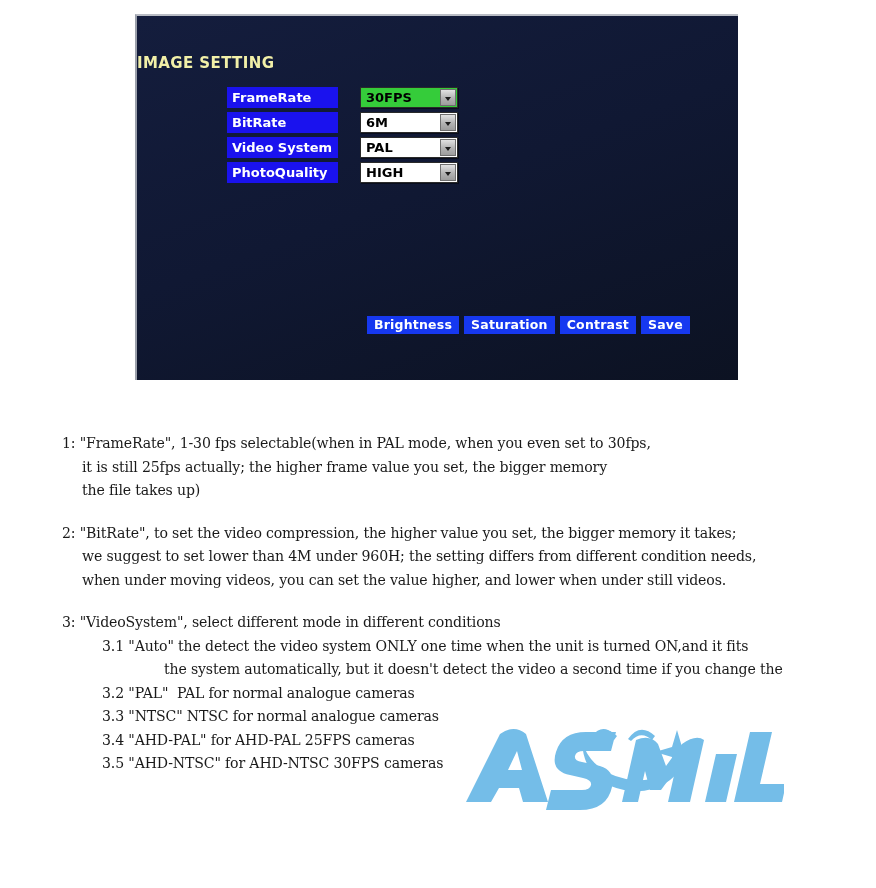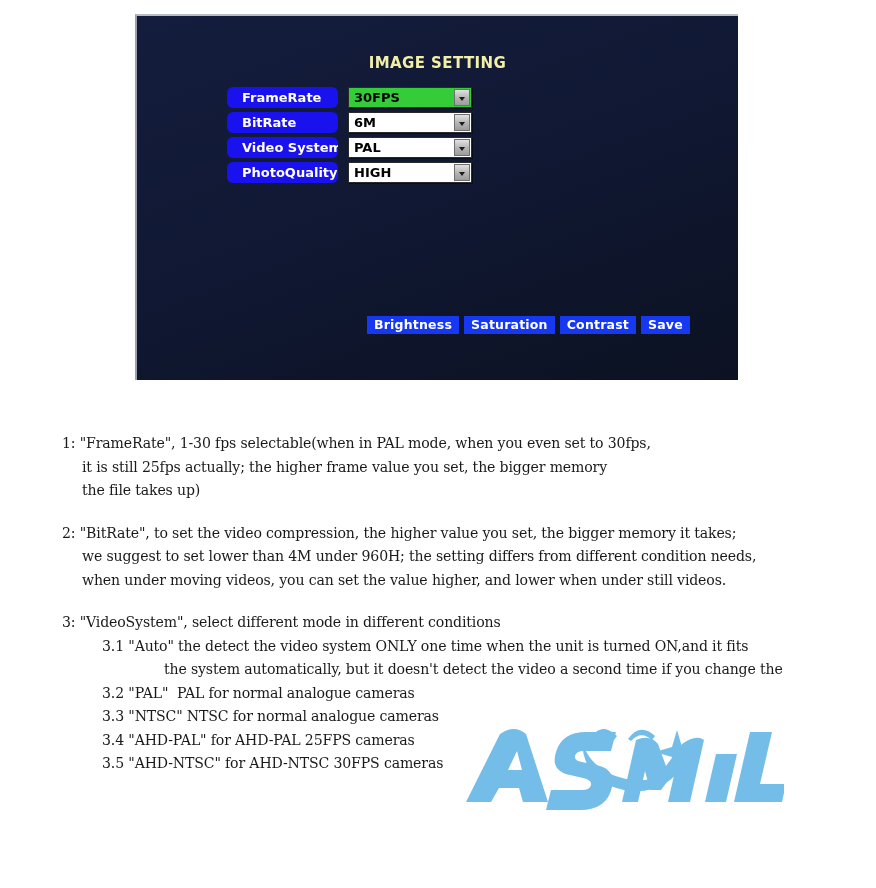--- a/index.html
+++ b/index.html
@@ -26,21 +26,20 @@
     border-top: 2px solid #b9bcc4;
     border-left: 2px solid #9ba0ab;
     box-sizing: border-box;
   }
 
   #osd-title {
     position: absolute;
     left: 0;
     top: 38px;
     width: 100%;
-    text-align: center;
     color: #f2f0a8;
     font-family: "DejaVu Sans", sans-serif;
     font-weight: bold;
     font-size: 15px;
     letter-spacing: 0.4px;
   }
 
   .setting-row {
     position: absolute;
     left: 90px;
@@ -56,32 +55,31 @@
     left: 0;
     top: 0;
     width: 111px;
     height: 21px;
     background: #1a12ee;
     color: #ffffff;
     font-family: "DejaVu Sans", sans-serif;
     font-weight: bold;
     font-size: 13px;
     line-height: 21px;
-    padding-left: 15px;
+    padding-left: 5px;
     box-sizing: border-box;
     white-space: nowrap;
     overflow: hidden;
-    border-radius: 6px;
   }
 
   .row-select {
     position: absolute;
-    left: 121px;
+    left: 133px;
     top: 0;
-    width: 124px;
+    width: 98px;
     height: 21px;
     background: #ffffff;
     border: 1px solid #2a2a2a;
     box-sizing: border-box;
     box-shadow: 1px 1px 0 rgba(0,0,0,0.45);
   }
   .row-select.selected { background: #35cc3a; }
 
   .select-value {
     position: absolute;

